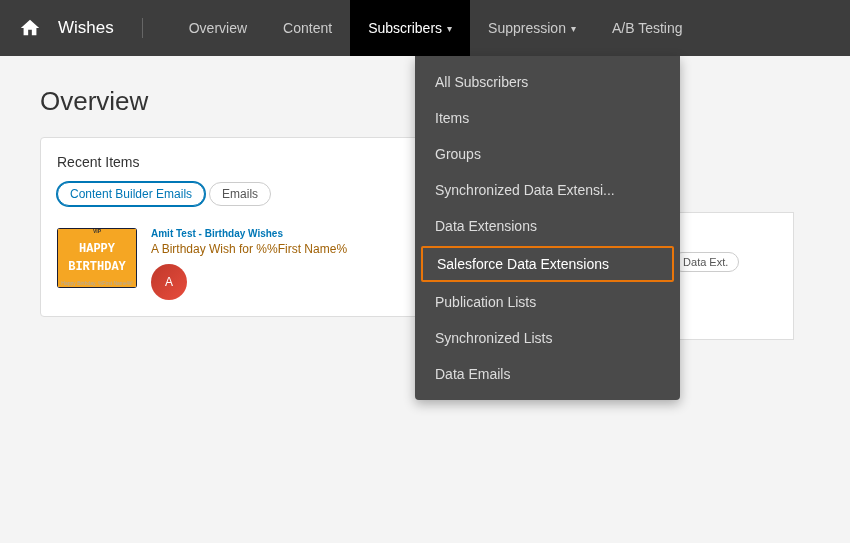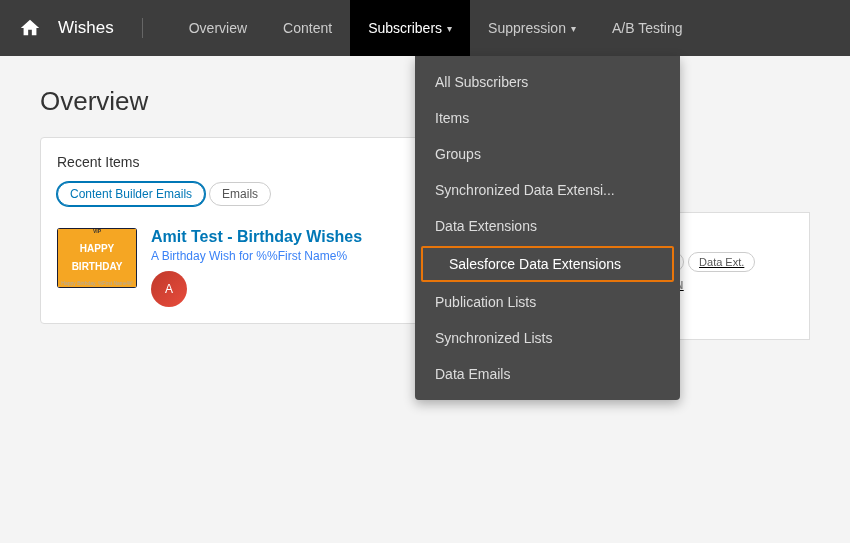--- a/index.html
+++ b/index.html
@@ -119,41 +119,40 @@
       background: #f5a623;
       display: flex;
       flex-direction: column;
       align-items: center;
       justify-content: center;
     }
     .bday-text-top { font-size: 5px; color: #333; font-weight: bold; }
     .email-details { flex: 1; }
     .email-title {
       color: #0077b6;
-      font-size: 16px;
+      font-size: 10px;
       font-weight: 600;
       cursor: pointer;
     }
     .email-desc {
       font-size: 12px;
-      color: #3b82f6;
+      color: #a16207;
       margin-top: 3px;
     }
 
     
     .recent-right {
       position: absolute;
-      right: 40px;
+      right: 56px;
       top: 156px;
       background: white;
       border: 1px solid #ddd;
       border-left: none;
       padding: 16px;
       width: 200px;
-      text-decoration: underline;
     }
     .parker-header {
       font-size: 13px;
       color: #333;
       font-weight: 600;
       margin-bottom: 8px;
     }
     .right-tabs {
       display: flex;
       gap: 4px;
@@ -199,21 +198,21 @@
       font-size: 14px;
       cursor: pointer;
       display: flex;
       align-items: center;
     }
     .dropdown-item.highlighted {
       border: 2px solid #e8750a;
       color: white;
       background: transparent;
       margin: 2px 6px;
-      padding: 8px 26px;
+      padding: 8px 14px;
       border-radius: 2px;
     }
   </style>
 </head>
 <body>
 
 <nav class="top-nav">
   <div class="nav-home">
     <svg viewBox="0 0 24 24" xmlns="http://www.w3.org/2000/svg">
       <path d="M10 20v-6h4v6h5v-8h3L12 3 2 12h3v8z"></path>
@@ -246,21 +245,21 @@
     <div class="recent-items-header">Recent Items</div>
     <div class="filter-tabs">
       <button class="filter-tab active">Content Builder Emails</button>
       <button class="filter-tab">Emails</button>
     </div>
     <div class="email-item">
       <div class="email-thumbnail">
         <div class="bday-img">
           <div class="bday-text-top">VIP</div>
           <div style="background:#f5a623;width:100%;text-align:center;padding:4px 0;">
-            <span style="font-size:10px;color:#fff;font-weight:bold;">HAPPY BIRTHDAY</span>
+            <span style="font-size:12px;color:#fff;font-weight:bold;font-family:Liberation Mono, monospace;">HAPPY BIRTHDAY</span>
           </div>
           <div style="font-size:5px;color:#aaa;padding:2px;text-align:center;">Happy Birthday, %First Name%!</div>
         </div>
       </div>
       <div class="email-details">
         <div class="email-title">Amit Test - Birthday Wishes</div>
         <div class="email-desc">A Birthday Wish for %%First Name%</div>
         <div style="display:flex;align-items:center;gap:8px;margin-top:8px;">
           <div style="width:36px;height:36px;border-radius:50%;background:#c0392b;overflow:hidden;">
             <div style="width:100%;height:100%;background:linear-gradient(135deg,#c0392b,#e74c3c);display:flex;align-items:center;justify-content:center;color:white;font-size:12px;">A</div>

